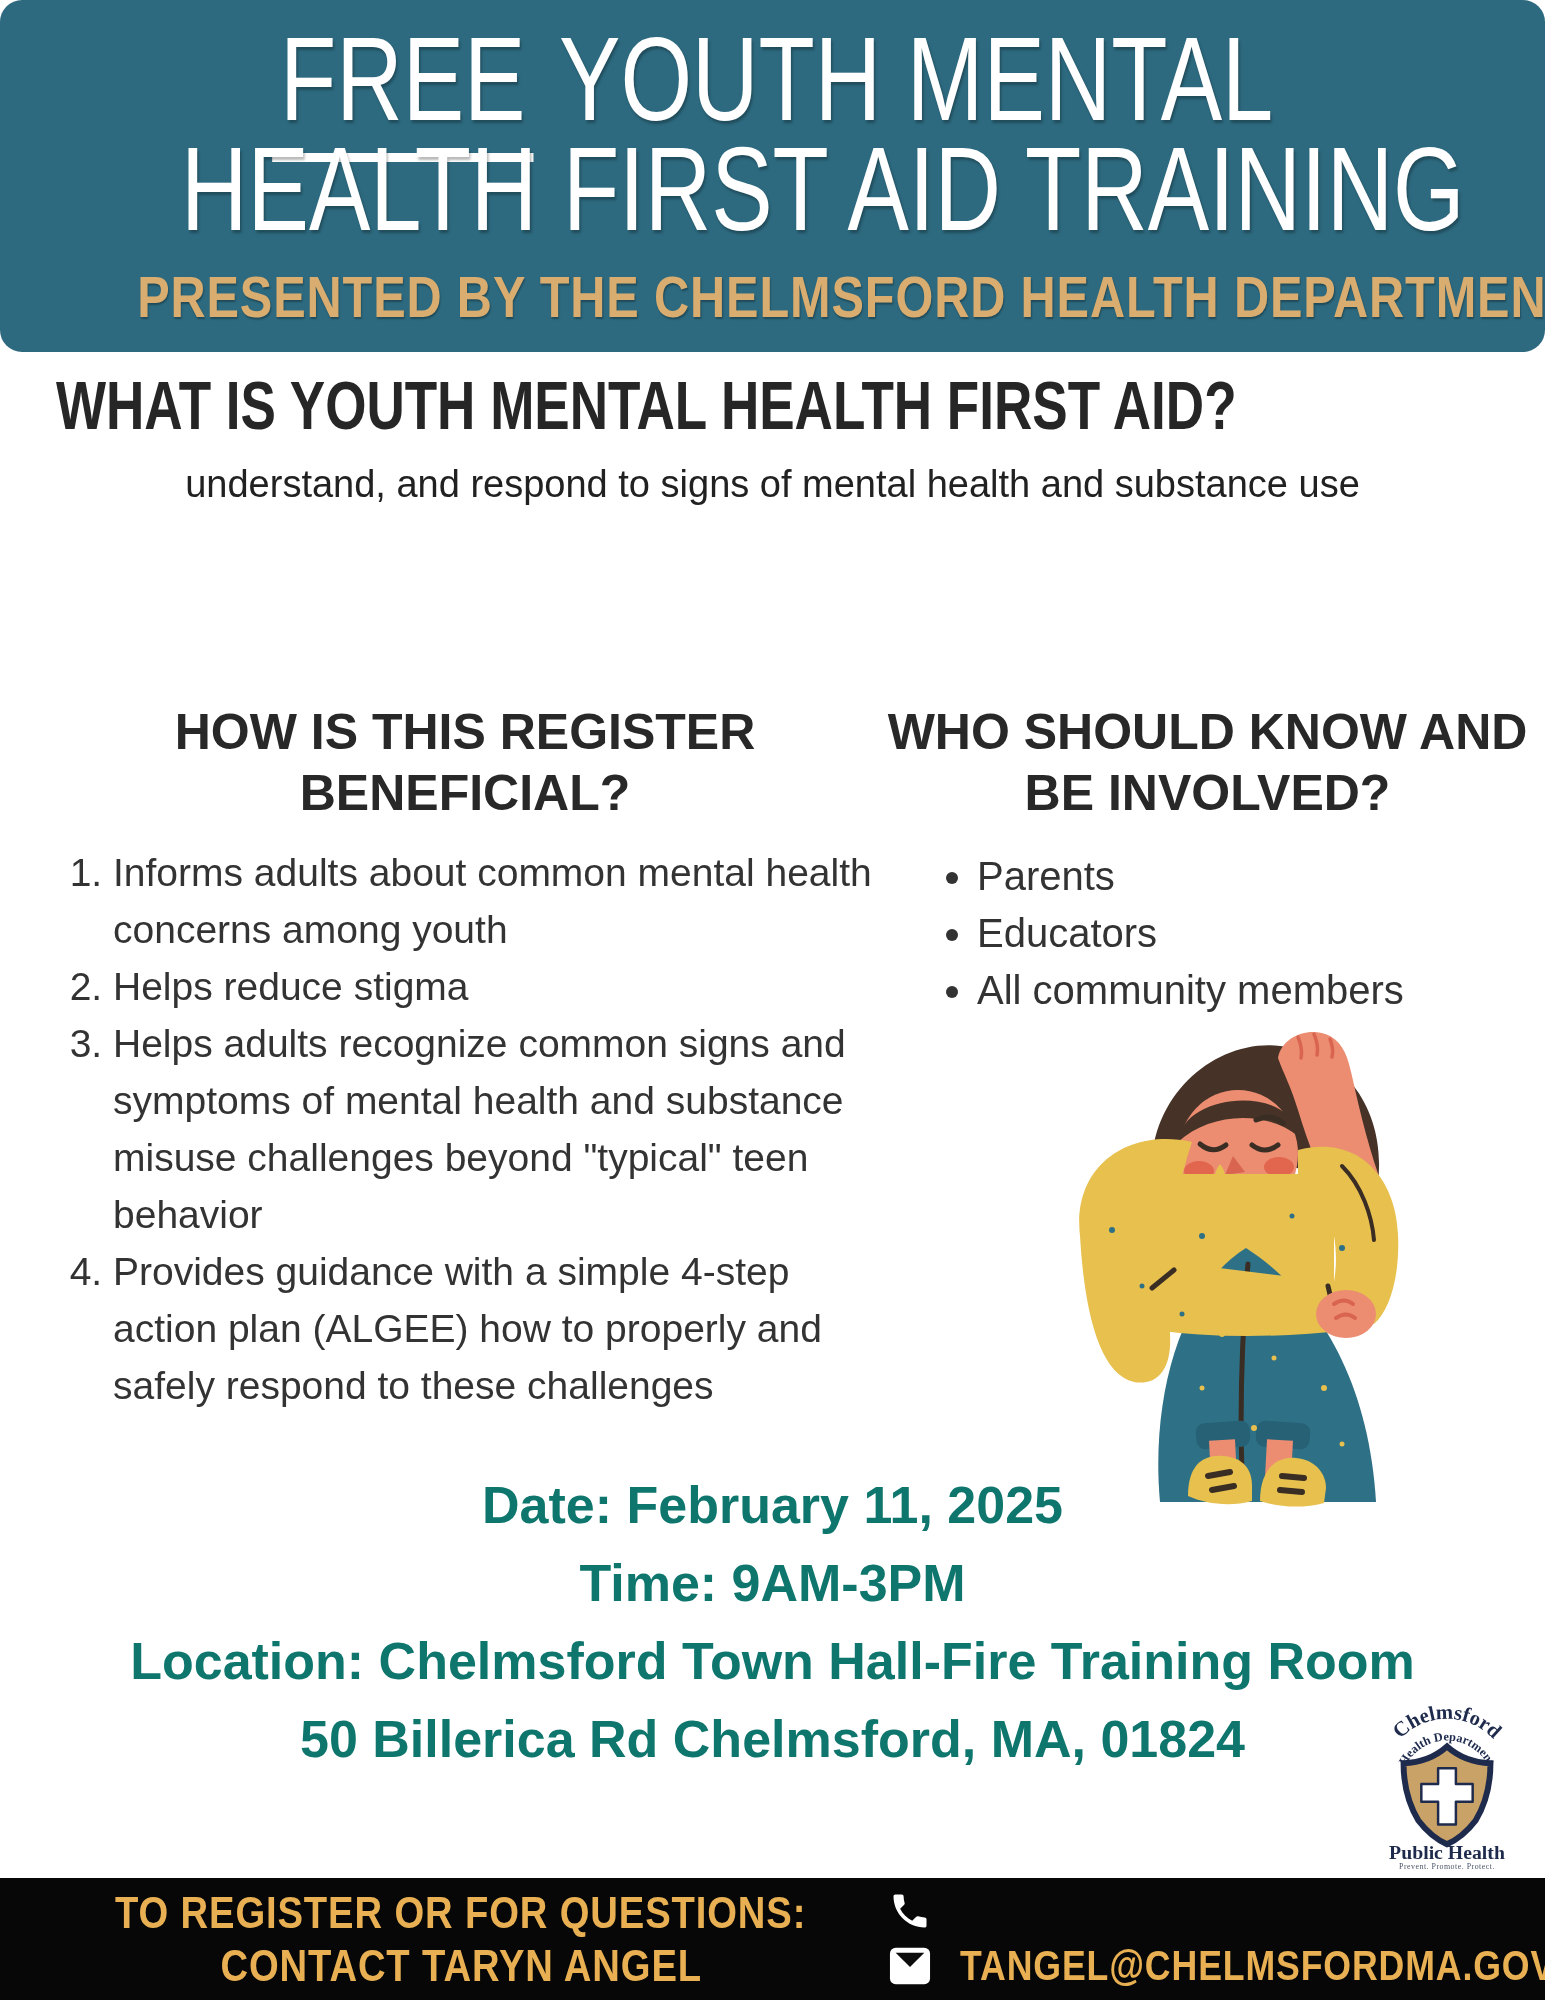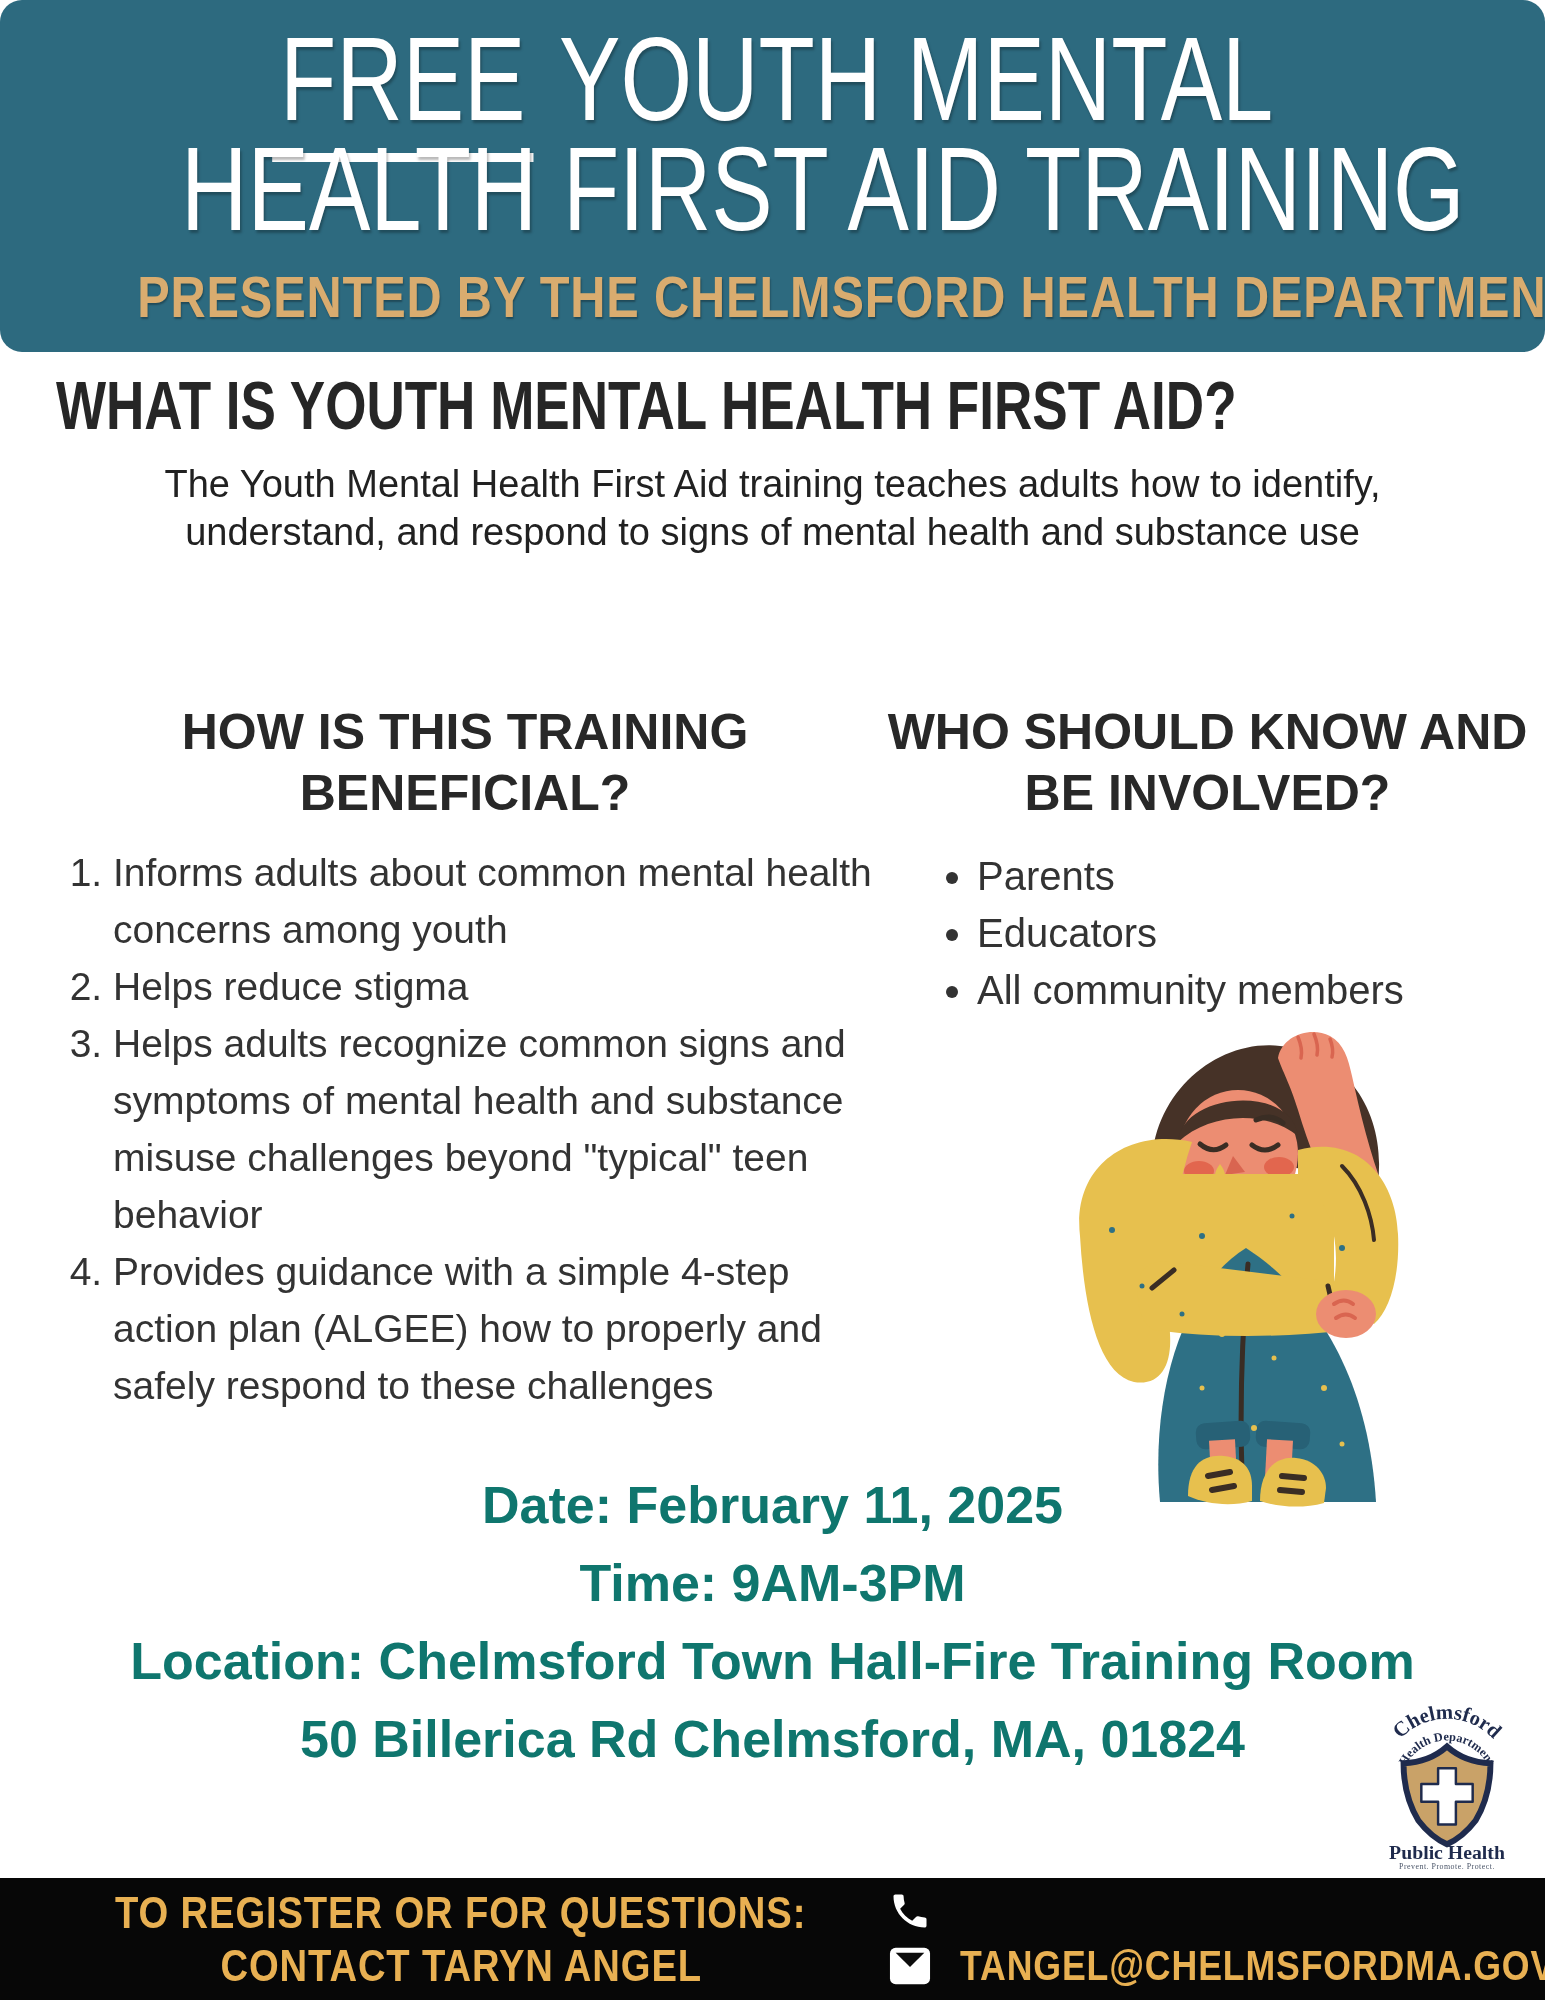--- a/index.html
+++ b/index.html
@@ -71,27 +71,26 @@
     </div>
     <div class="hero-subtitle">
       <span class="cx85">PRESENTED BY THE CHELMSFORD HEALTH DEPARTMENT</span>
     </div>
   </div>
 
   <div class="what-heading">
     <span class="cxL">WHAT IS YOUTH MENTAL HEALTH FIRST AID?</span>
   </div>
   <div class="intro-para">
-    <div>The Youth Mental Health First Aid training teaches adults how to identify,</div>
     <div>understand, and respond to signs of mental health and substance use</div>
   </div>
 
   <div class="benefits">
     <div class="col-heading">
-      <div>HOW IS THIS TRAINING</div>
+      <div>HOW IS THIS REGISTER</div>
       <div>BENEFICIAL?</div>
     </div>
     <ol>
       <li>Informs adults about common mental health concerns among youth</li>
       <li>Helps reduce stigma</li>
       <li>Helps adults recognize common signs and symptoms of mental health and substance misuse challenges beyond "typical" teen behavior</li>
       <li>Provides guidance with a simple 4-step action plan (ALGEE) how to properly and safely respond to these challenges</li>
     </ol>
   </div>
 

